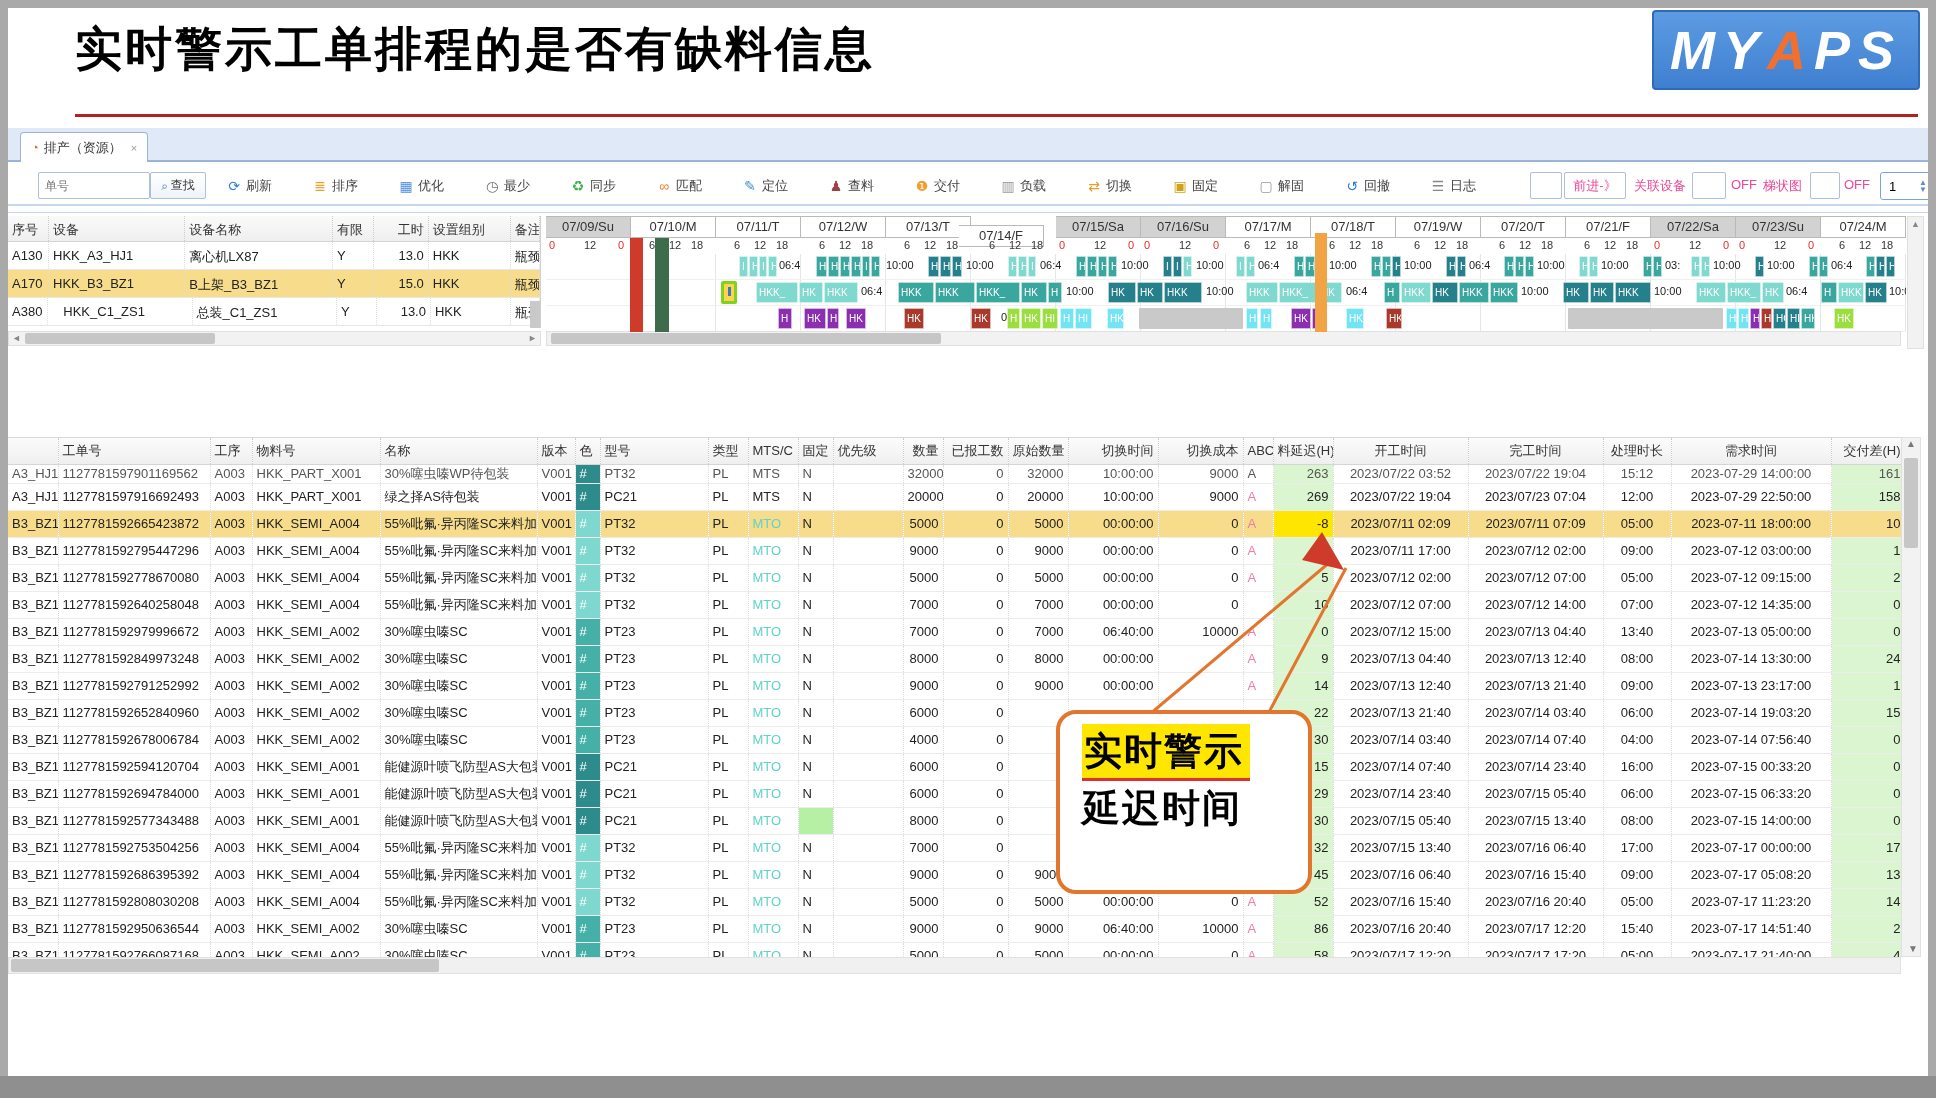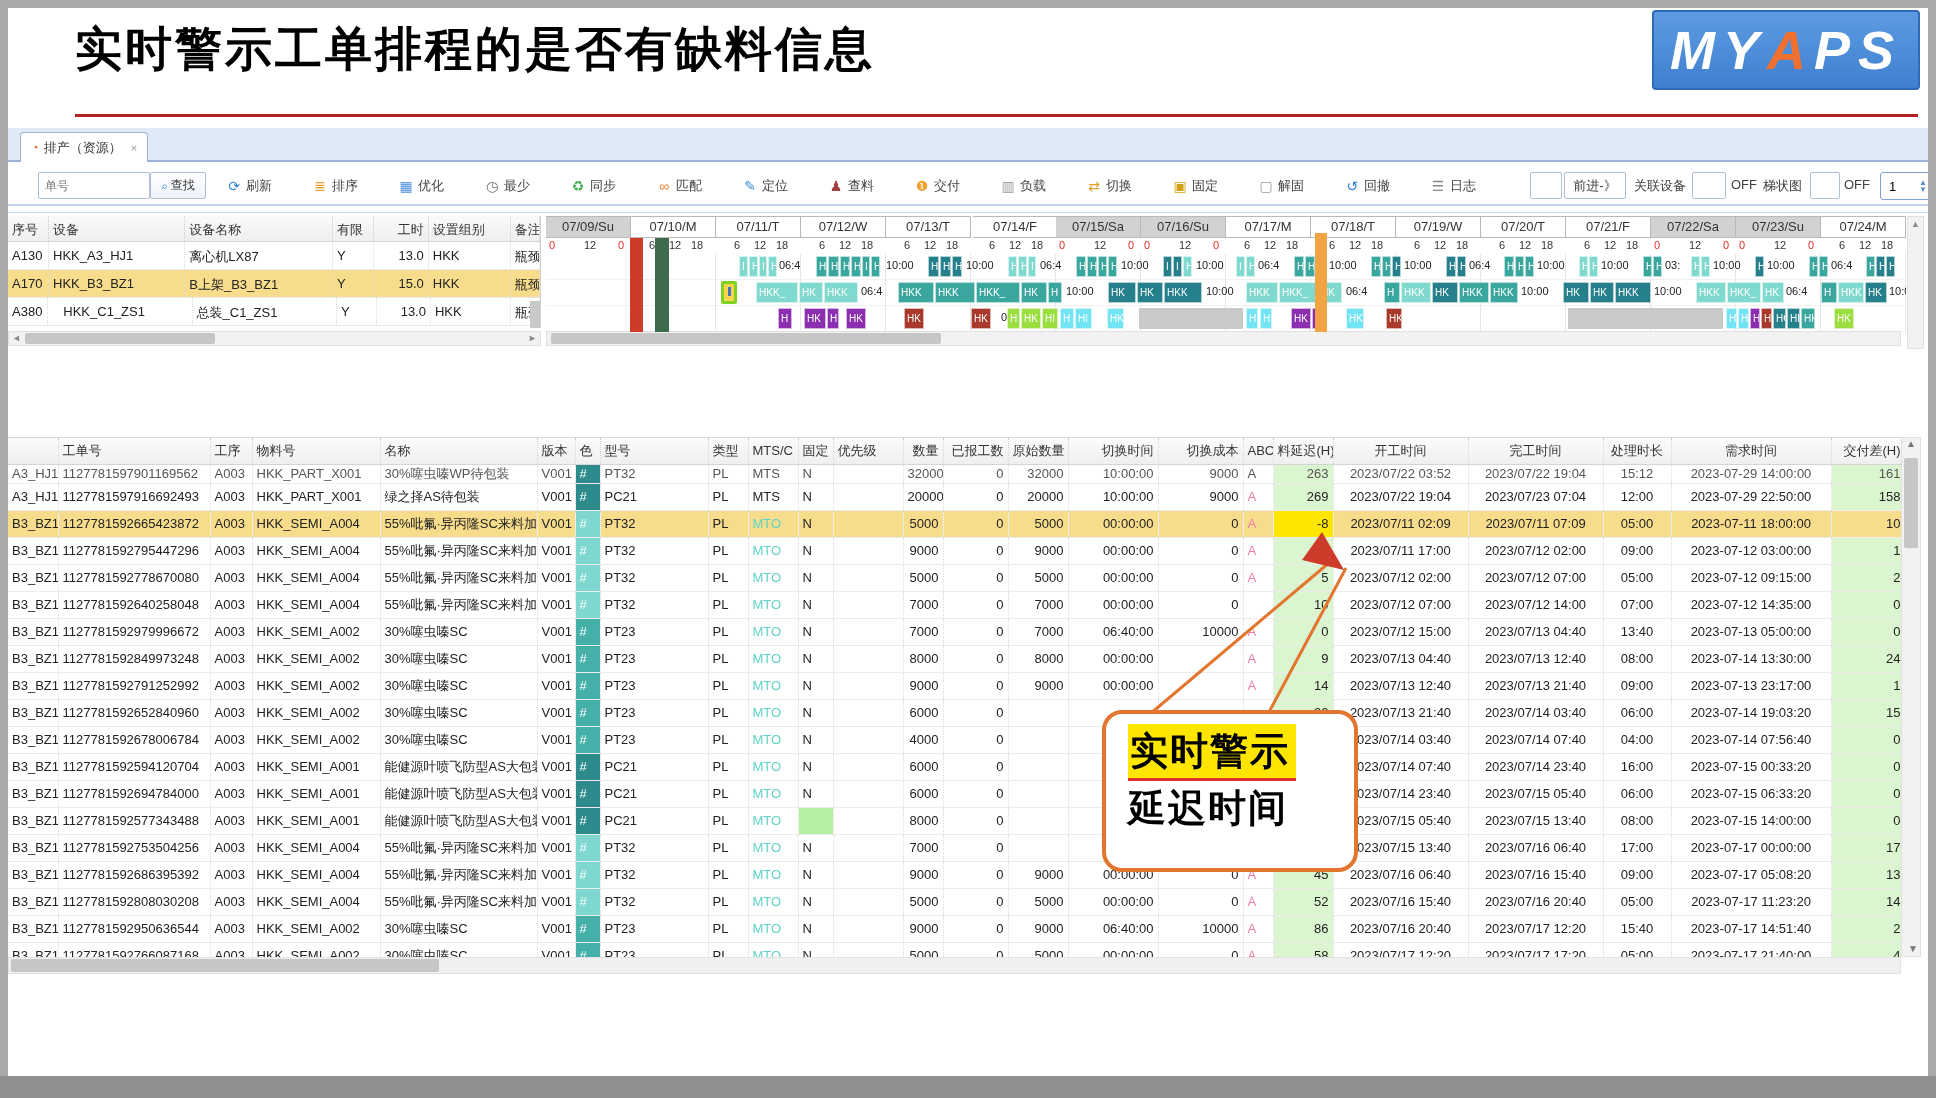--- a/index.html
+++ b/index.html
@@ -34,21 +34,21 @@
   #toolbar { position:absolute; left:8px; top:164px; width:1920px; height:42px; background:#fff;
     border-bottom:2px solid #c8d8ec; }
   #order-search { position:absolute; left:30px; top:8px; width:112px; height:27px;
     border:1px solid #aebfd6; border-radius:2px; font-size:12px; padding:0 6px; color:#333; }
   #find-btn { position:absolute; left:142px; top:8px; width:56px; height:27px;
     border:1px solid #aebfd6; background:linear-gradient(#fff,#eef3fa); border-radius:2px;
     font-size:12px; color:#333; display:flex; align-items:center; justify-content:center; gap:3px; }
   .tbtn { position:absolute; top:8px; height:27px; display:flex; align-items:center; gap:4px;
     font-size:13px; color:#444; cursor:default; white-space:nowrap; }
   .tbtn .ic { font-size:14px; width:16px; text-align:center; }
-  .tright { position:absolute; top:8px; font-size:13px; color:#404040; display:flex; align-items:center; }
+  .tright { position:absolute; top:8px; font-size:13px; color:#ec4899; display:flex; align-items:center; }
   .tbox { border:1px solid #aebfd6; border-radius:2px; background:#fff; height:27px; }
   #spinner { position:absolute; left:1833px; top:8px; width:52px; height:28px; border:1px solid #7aa4d8;
     border-radius:3px; font-size:13px; display:flex; align-items:center; padding-left:8px; }
   #spinner .arr { position:absolute; right:4px; font-size:8px; color:#5b8ac6; line-height:7px; }
 
   
   #upper { position:absolute; left:8px; top:212px; width:1920px; height:140px; border-top:1px solid #c5d5ea; }
   #res-grid { position:absolute; left:0px; top:3px; width:533px; height:112px; border-right:1px solid #d0d0d0; overflow:hidden; }
   .rg-header,.rg-row { display:flex; }
   .rg-header { background:linear-gradient(#fafafa,#efefef); border-bottom:1px solid #d5d5d5; height:26px; }
@@ -99,22 +99,22 @@
   td.mto { color:#5fd3c8; }
   td.abc { color:#f07daa; }
   td.fixgreen { background:#b5f0a5 !important; }
   #tbl-vscroll { position:absolute; left:1901px; top:437px; width:20px; height:520px; background:#f2f2f2;
     border:1px solid #e0e0e0; font-size:10px; color:#777; text-align:center; }
   #tbl-vscroll .vthumb { position:absolute; left:2px; top:20px; width:14px; height:90px; background:#c6c6c6; border-radius:2px; }
   #tbl-hscroll { position:absolute; left:8px; top:957px; width:1893px; height:17px; background:#f0f0f0; border:1px solid #e2e2e2; }
   #tbl-hscroll .hs-thumb { height:13px; }
 
   
-  #callout { position:absolute; left:1056px; top:710px; width:256px; height:162px; background:#fff;
-    border:4px solid #e2762f; border-radius:20px; z-index:40; padding:10px 0 0 22px;margin-left:46px; }
+  #callout { position:absolute; left:1056px; top:710px; width:256px; height:184px; background:#fff;
+    border:4px solid #e2762f; border-radius:20px; z-index:40; padding:10px 0 0 22px; }
   #callout .line { font-size:38px; font-weight:600; color:#000; line-height:54px; letter-spacing:2px; }
   #callout .line.hl-yellow { background:#ffe600; display:inline-block; padding:0 6px 0 2px; border-bottom:3px solid #e03030; }
   #callout-svg { position:absolute; left:0; top:0; width:1936px; height:1098px; pointer-events:none; z-index:39; }
 </style>
 </head>
 <body>
 
 <div class="frame" id="frame-top"></div>
 <div class="frame" id="frame-left"></div>
 <div class="frame" id="frame-right"></div>
@@ -292,21 +292,21 @@
           <span style="left: 18px;">6</span>
           <span style="left: 38px;">12</span>
           <span style="left: 60px;">18</span>
         </div>
         <div class="gday" style="left: 340px; width: 85px;">07/13/T</div>
         <div class="ghour" style="left: 340px; width: 85px;">
           <span style="left: 18px;">6</span>
           <span style="left: 38px;">12</span>
           <span style="left: 60px;">18</span>
         </div>
-        <div class="gday" style="left: 427px; width: 85px;">07/14/F</div>
+        <div class="gday" style="left: 413px; width: 85px; margin-top: 9px;">07/14/F</div>
         <div class="ghour" style="left: 425px; width: 85px;">
           <span style="left: 18px;">6</span>
           <span style="left: 38px;">12</span>
           <span style="left: 60px;">18</span>
         </div>
         <div class="gday we" style="left: 510px; width: 85px;">07/15/Sa</div>
         <div class="ghour" style="left: 510px; width: 85px;">
           <span class="red" style="left: 3px;">0</span>
           <span style="left: 38px;">12</span>
           <span class="red" style="left: 72px;">0</span>

